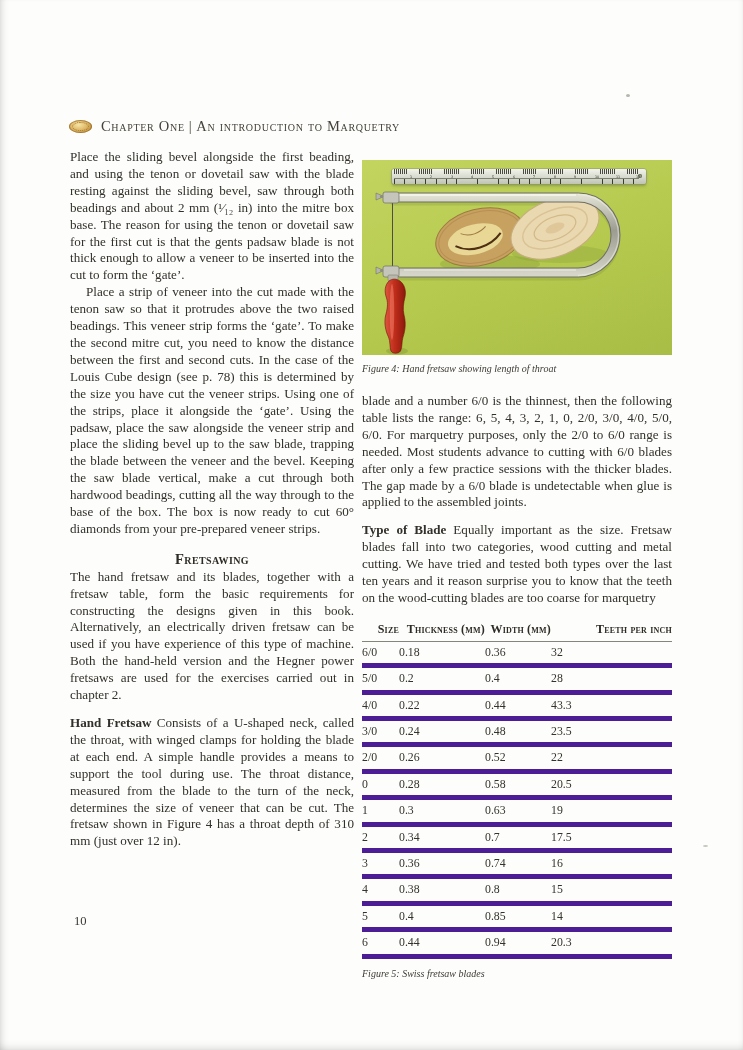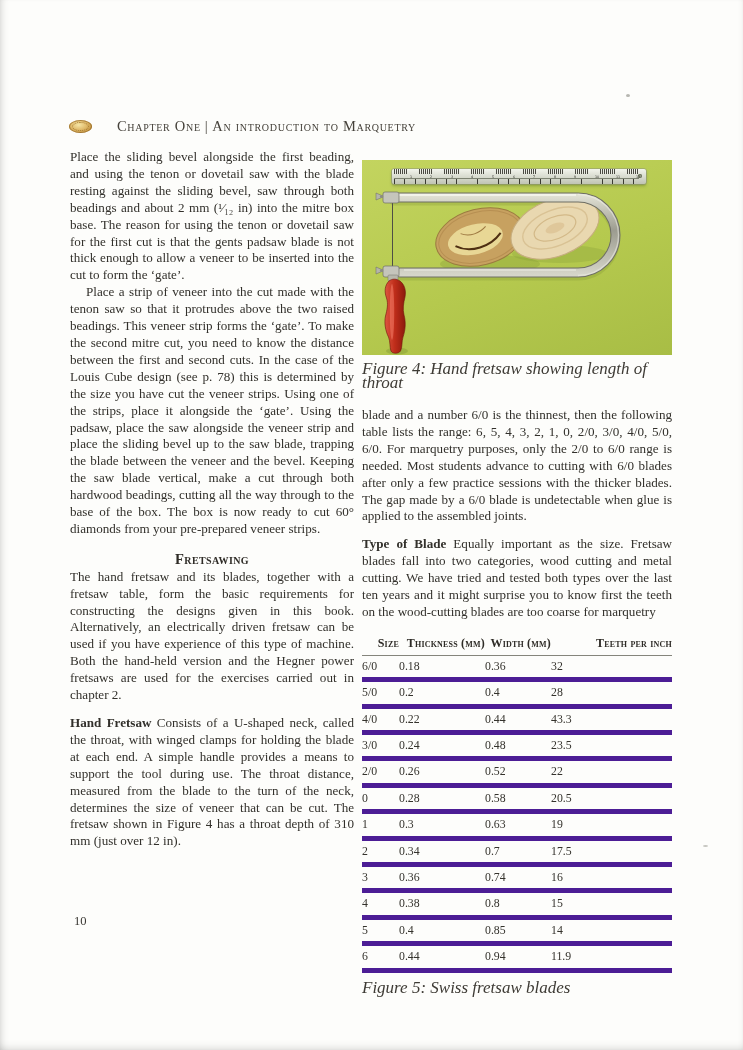--- a/index.html
+++ b/index.html
@@ -2,21 +2,21 @@
 <html><head>
 <meta charset="utf-8">
 <style>
   html,body{margin:0;padding:0;background:#ffffff;}
   .page{
     position:relative;width:743px;height:1050px;background:#fdfdfb;
     font-family:"Liberation Serif", serif;color:#32302b;overflow:hidden;
     box-shadow:inset 7px 0 9px -7px rgba(0,0,0,.22), inset 0 -9px 10px -8px rgba(0,0,0,.16), inset -4px 0 6px -5px rgba(0,0,0,.10);
   }
   
-  .chapter-header{position:absolute;left:69px;top:118px;display:flex;align-items:center;gap:25px;}
+  .chapter-header{position:absolute;left:69px;top:118px;display:flex;align-items:center;gap:9px;}
   .ornament{
     width:23px;height:13px;border-radius:50%;
     background:radial-gradient(ellipse at 42% 38%, #f6e6a6 0%, #e1bc6d 40%, #c08f3c 78%, #a0722a 100%);
     box-shadow:inset 0 0 0 1px rgba(139,95,30,.6);position:relative;flex:0 0 auto;
   }
   .ornament::after{content:"";position:absolute;inset:2px 3px;border:1px dotted #8a5f1e;border-radius:50%;opacity:.7;}
   .chapter-header .htext{font-variant:small-caps;font-size:14.5px;letter-spacing:.7px;color:#45413a;white-space:nowrap;}
   .chapter-header .sep{margin:0 4px;color:#45413a;}
   
   .col{position:absolute;font-size:13.1px;line-height:16.9px;text-align:justify;}
@@ -36,21 +36,21 @@
   }
   .ruler::before{content:"";position:absolute;left:2px;right:7px;top:0;height:4.6px;
     background:repeating-linear-gradient(90deg,#4a4a42 0 .6px,transparent .6px 2.08px);}
   .ruler::after{content:"";position:absolute;left:2px;right:7px;bottom:0;height:5.4px;border-top:.6px solid #7d8373;
     background:
       repeating-linear-gradient(90deg,#3b3b33 0 .9px,transparent .9px 20.8px),
       repeating-linear-gradient(90deg,transparent 0 10.4px,#3b3b33 10.4px 11.1px,transparent 11.1px 20.8px);}
   .ruler .hole{position:absolute;right:4px;top:5.2px;width:4.2px;height:4.2px;border-radius:50%;
     background:#9aa08c;box-shadow:inset 0 0 0 1px #70765f;}
   .ruler .inchnum{position:absolute;top:6.2px;font-family:"DejaVu Sans",sans-serif;font-size:6px;color:#2e2e28;transform:scale(.55);transform-origin:left top;line-height:1;}
-  .figure-caption{font-style:italic;font-size:17px;line-height:14px;color:#3e3b35;margin-top:7px;text-align:left;}
+  .figure-caption{font-style:italic;font-size:10px;line-height:14px;color:#3e3b35;margin-top:7px;text-align:left;}
   
   table.blades{width:100%;border-collapse:collapse;margin-top:13px;font-size:11.8px;table-layout:fixed;}
   table.blades th{font-variant:small-caps;font-weight:bold;font-size:12px;letter-spacing:.2px;text-align:right;
     padding:1px 0 3px 0;border-bottom:1px solid #85857c;color:#2e2b26;}
   table.blades td{padding:2px 0 2.5px 0;border-bottom:5px solid #4c1d95;color:#34322c;}
   
   .page-number{position:absolute;left:74px;top:914px;font-size:12.6px;color:#3a3833;}
   .speck{position:absolute;border-radius:50%;background:#b6b6b0;}
   .speck1{left:626px;top:94px;width:4px;height:3px;}
   .speck2{left:703px;top:845px;width:5px;height:2px;opacity:.8;}
@@ -144,21 +144,21 @@
 
       <div class="ruler">
         <span class="hole"></span>
         <span><span class="inchnum" style="left: 17.6px;">1</span><span class="inchnum" style="left: 38.2px;">2</span><span class="inchnum" style="left: 58.8px;">3</span><span class="inchnum" style="left: 79.4px;">4</span><span class="inchnum" style="left: 100px;">5</span><span class="inchnum" style="left: 120.6px;">6</span><span class="inchnum" style="left: 141.2px;">7</span><span class="inchnum" style="left: 161.8px;">8</span><span class="inchnum" style="left: 182.4px;">9</span><span class="inchnum" style="left: 203px;">10</span><span class="inchnum" style="left: 223.6px;">11</span><span class="inchnum" style="left: 244.2px;">12</span></span>
       </div>
     </div>
 
     <div class="figure-caption">Figure 4: Hand fretsaw showing length of throat</div>
 
     <p style="margin-top:17px">blade and a number 6/0 is the thinnest, then the following table lists the range: 6, 5, 4, 3, 2, 1, 0, 2/0, 3/0, 4/0, 5/0, 6/0. For marquetry purposes, only the 2/0 to 6/0 range is needed. Most students advance to cutting with 6/0 blades after only a few practice sessions with the thicker blades. The gap made by a 6/0 blade is undetectable when glue is applied to the assembled joints.</p>
-    <p class="pgap" style="margin-top:13px"><b class="lead">Type of Blade</b><span> Equally important as the size. Fretsaw blades fall into two categories, wood cutting and metal cutting. We have tried and tested both types over the last ten years and it might surprise you to know first the teeth on the wood-cutting blades are too coarse for marquetry</span></p>
+    <p class="pgap" style="margin-top:13px"><b class="lead">Type of Blade</b><span> Equally important as the size. Fretsaw blades fall into two categories, wood cutting and metal cutting. We have tried and tested both types over the last ten years and it reason surprise you to know that the teeth on the wood-cutting blades are too coarse for marquetry</span></p>
 
     <table class="blades">
       <colgroup>
           <col style="width:37px">
           <col style="width:86px">
           <col style="width:66px">
           <col>
         </colgroup>
       <thead>
         <tr>
@@ -232,21 +232,21 @@
           <tr>
             <td>5</td>
             <td>0.4</td>
             <td>0.85</td>
             <td>14</td>
           </tr>
           <tr>
             <td>6</td>
             <td>0.44</td>
             <td>0.94</td>
-            <td>11.9</td>
+            <td>20.3</td>
           </tr>
         </tbody>
     </table>
 
     <div class="figure-caption" style="margin-top:8px">Figure 5: Swiss fretsaw blades</div>
   </div>
 
   <div class="page-number">10</div>
 </div>
 

